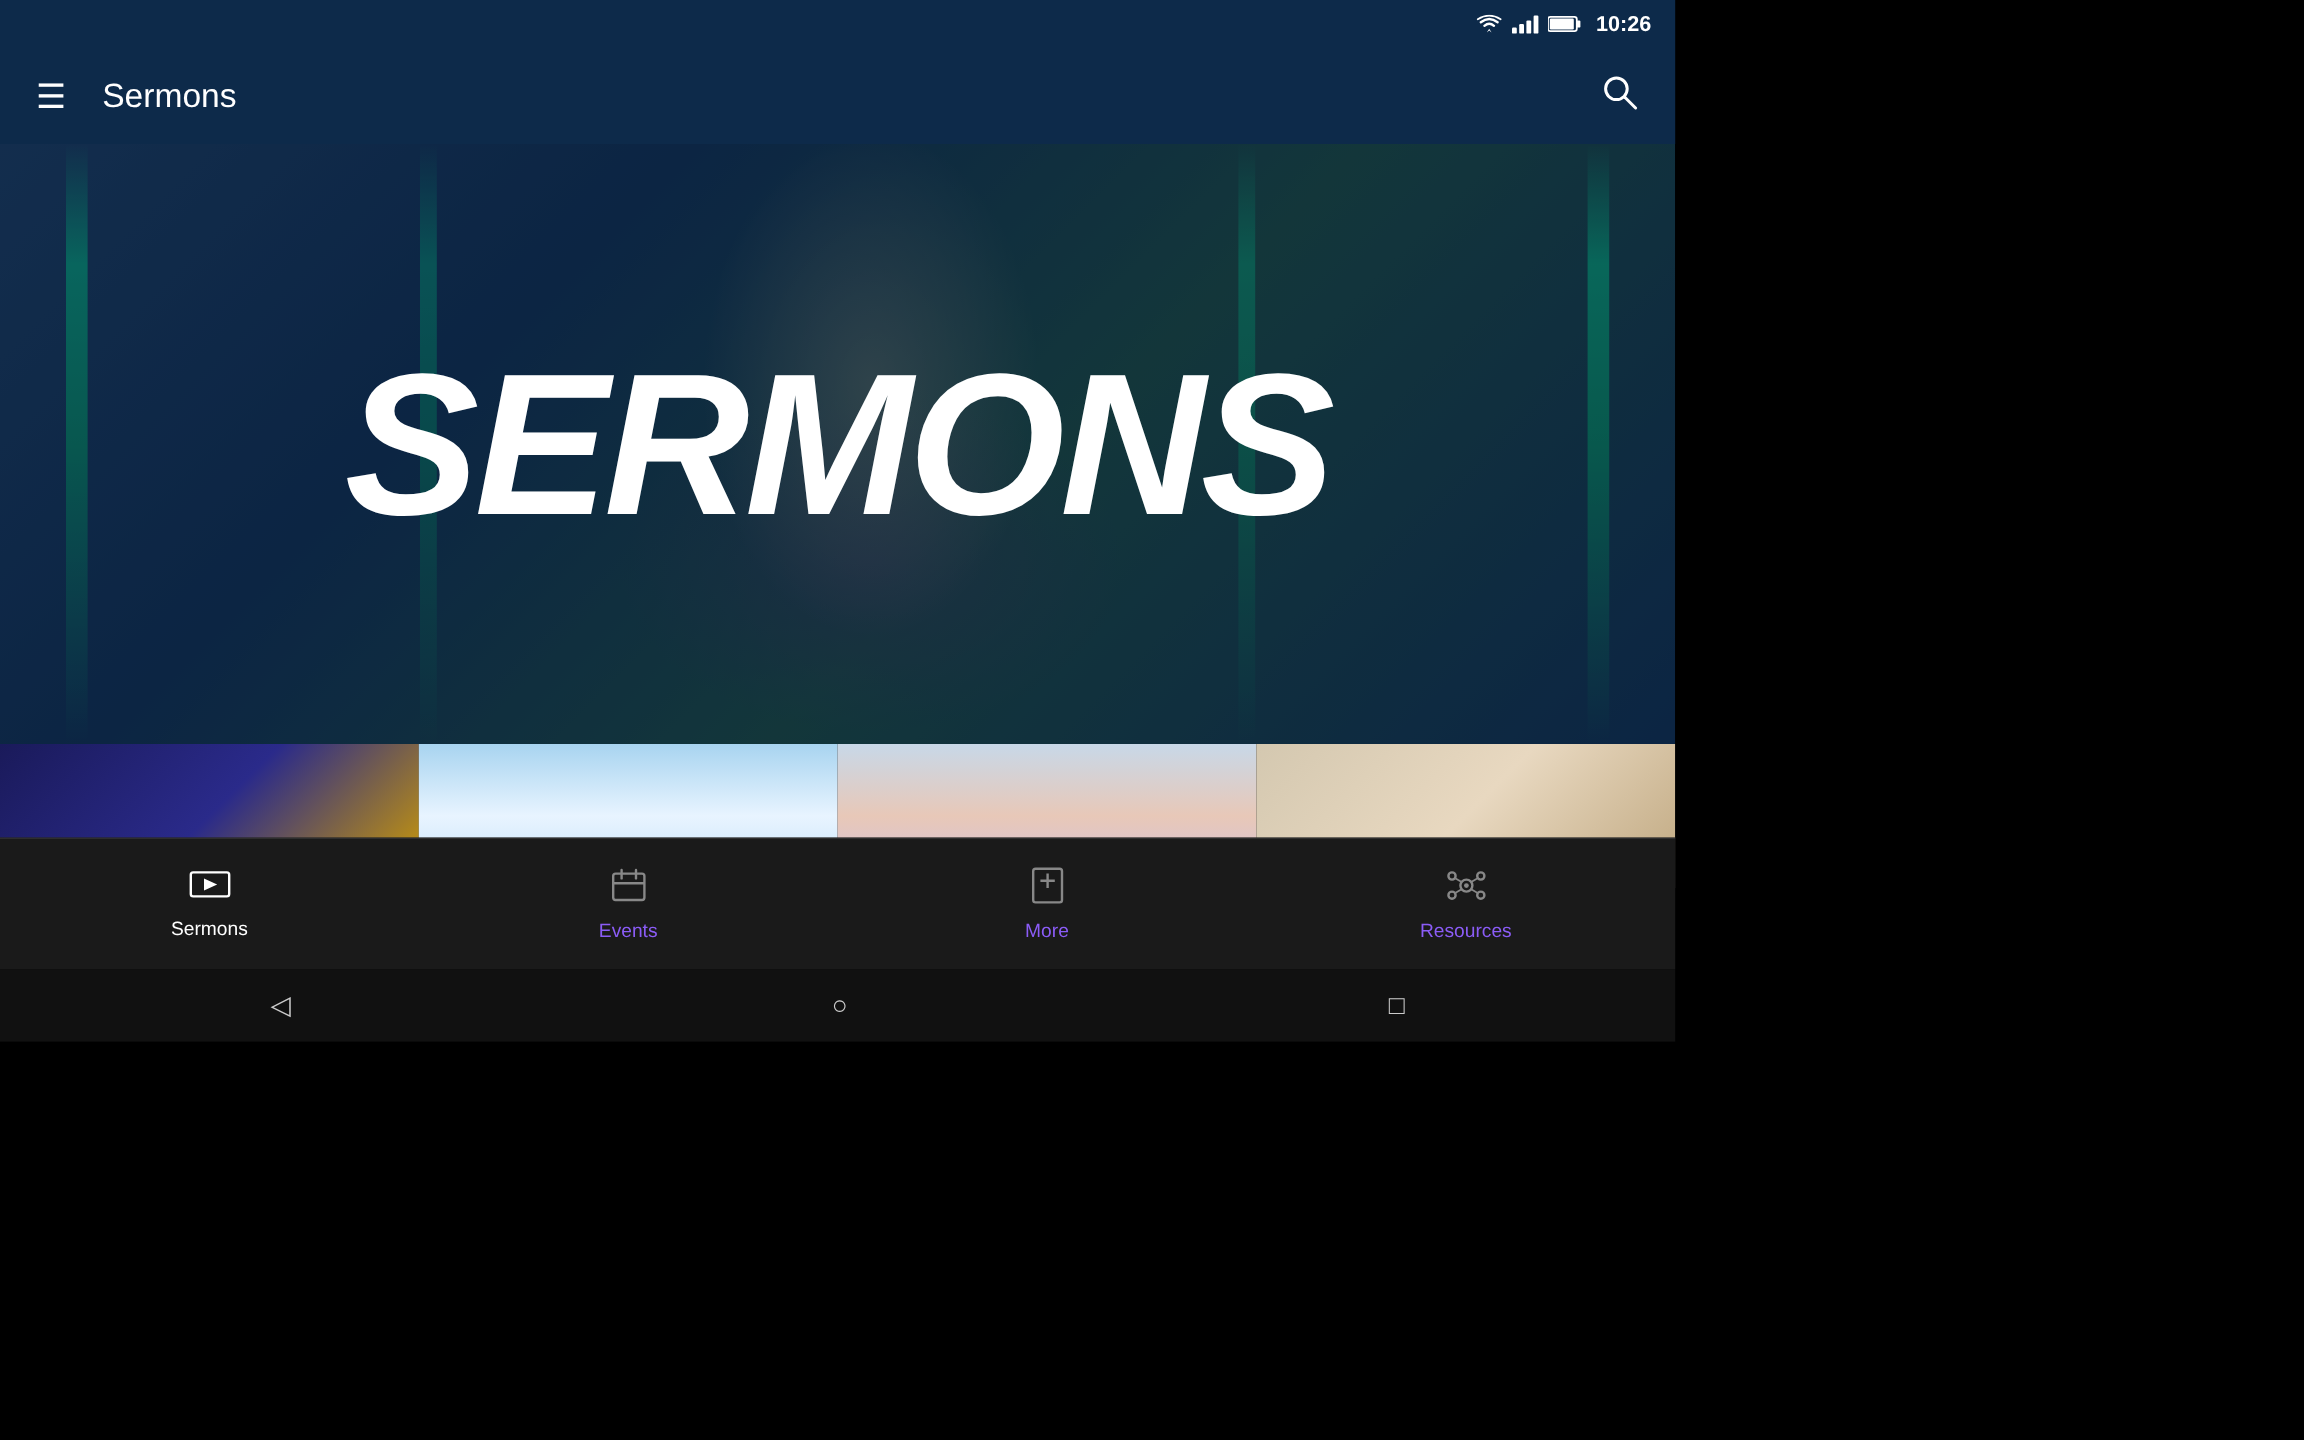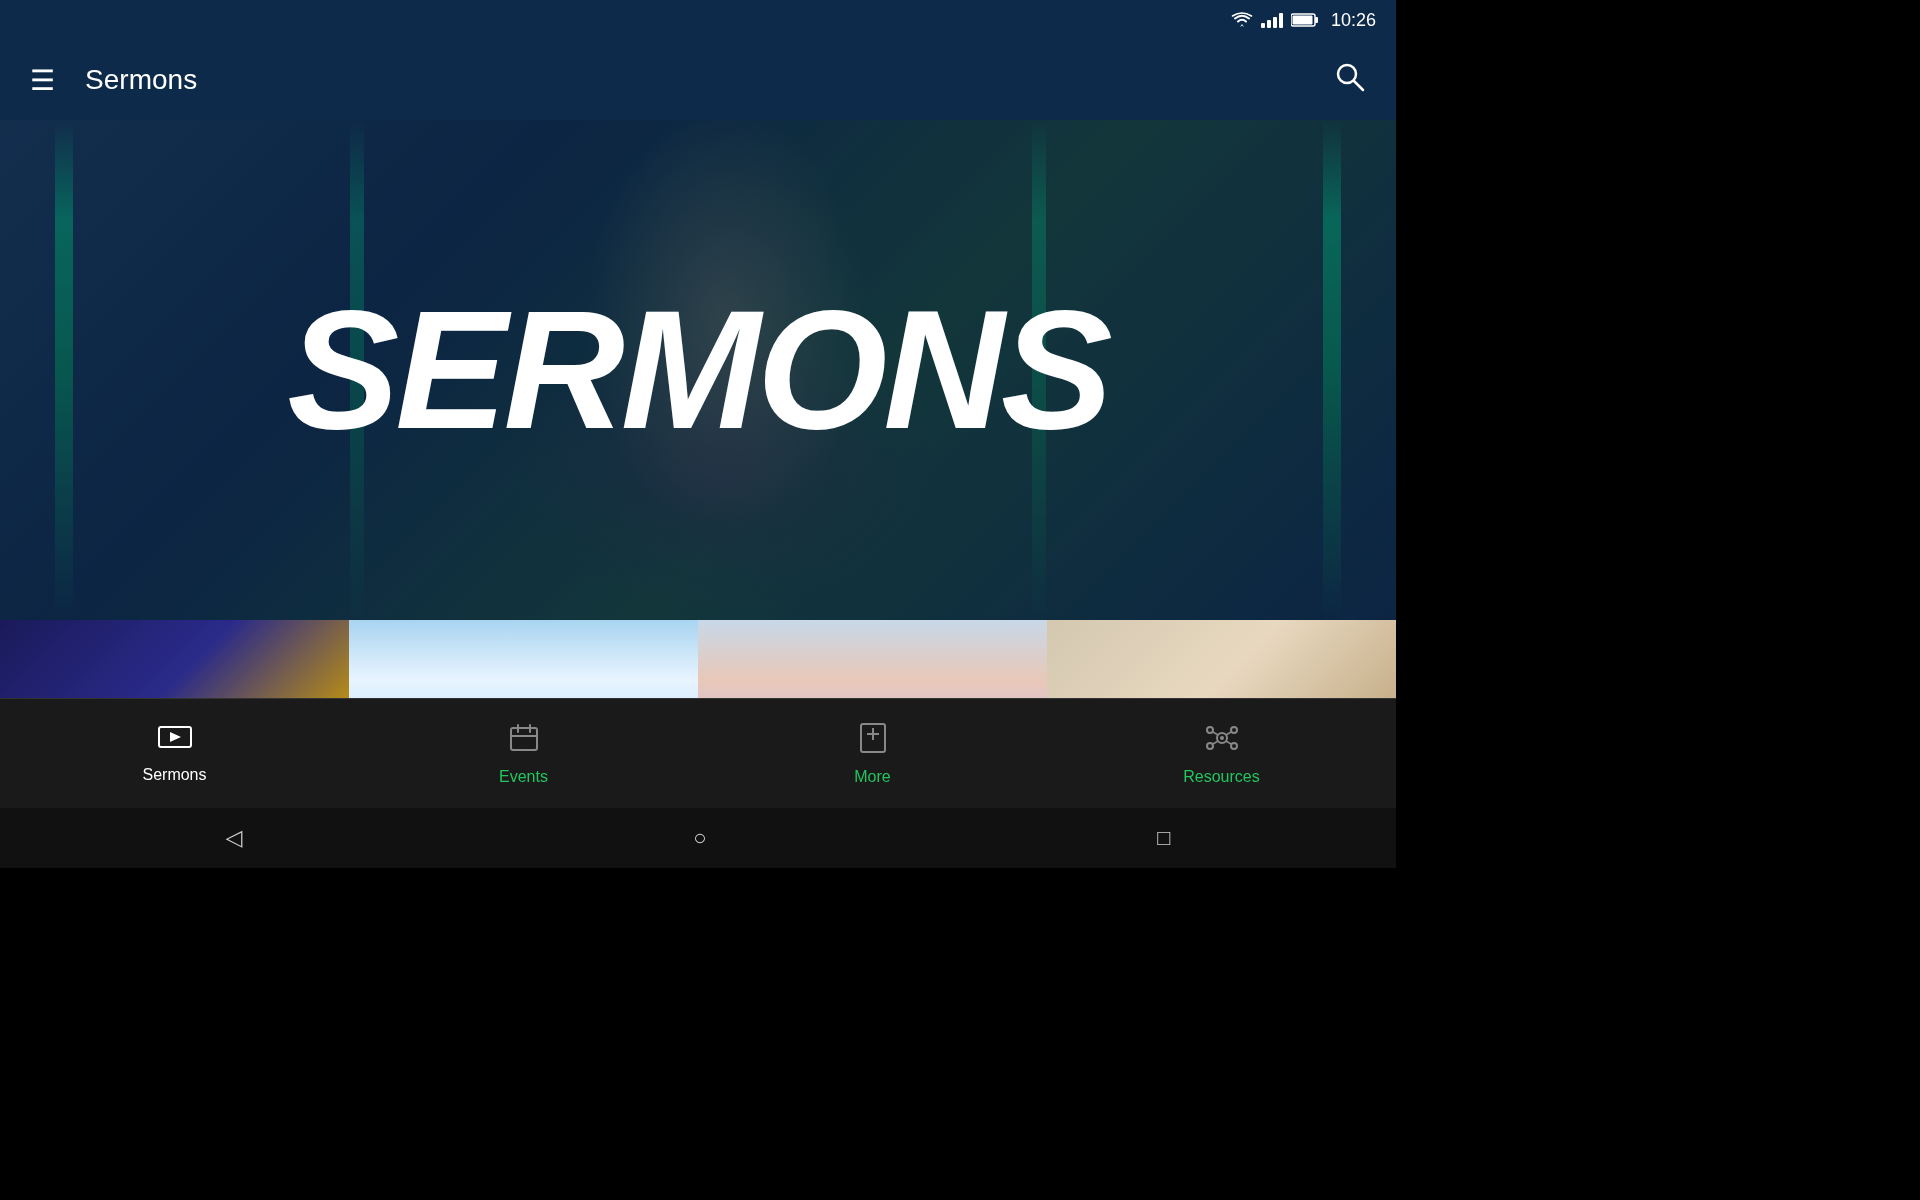--- a/index.html
+++ b/index.html
@@ -193,21 +193,21 @@
     }
     .nav-icon {
       font-size: 32px;
       color: #888;
     }
     .nav-item.active .nav-icon {
       color: white;
     }
     .nav-label {
       font-size: 16px;
-      color: #22c55e;
+      color: #8b5cf6;
     }
     .nav-item.active .nav-label {
       color: white;
     }
 
     
     #android-nav {
       position: absolute;
       bottom: 0; left: 0; right: 0;
       height: 60px;
@@ -253,21 +253,21 @@
       <div class="bar" style="height:11px;"></div>
       <div class="bar" style="height:15px;"></div>
     </div>
 
     <svg width="28" height="16" viewBox="0 0 28 16" fill="white">
       <rect x="0" y="2" width="24" height="12" rx="2" ry="2" stroke="white" stroke-width="1.5" fill="none"></rect>
       <rect x="24" y="5" width="3" height="6" rx="1" fill="white"></rect>
       <rect x="1.5" y="3.5" width="20" height="9" rx="1" fill="white"></rect>
     </svg>
 
-    <span style="color:white;font-size:18px;font-weight:normal;margin-left:4px;">10:26</span>
+    <span style="color:white;font-size:18px;font-weight:bold;margin-left:4px;">10:26</span>
   </div>
 </div>
 
 <div id="app-bar">
   <span class="hamburger-icon">☰</span>
   <span class="app-bar-title">Sermons</span>
   <span class="search-icon-btn">
     <svg width="32" height="32" viewBox="0 0 32 32" fill="none">
       <circle cx="13" cy="13" r="9" stroke="white" stroke-width="2.5"></circle>
       <line x1="20" y1="20" x2="29" y2="29" stroke="white" stroke-width="2.5" stroke-linecap="round"></line>

